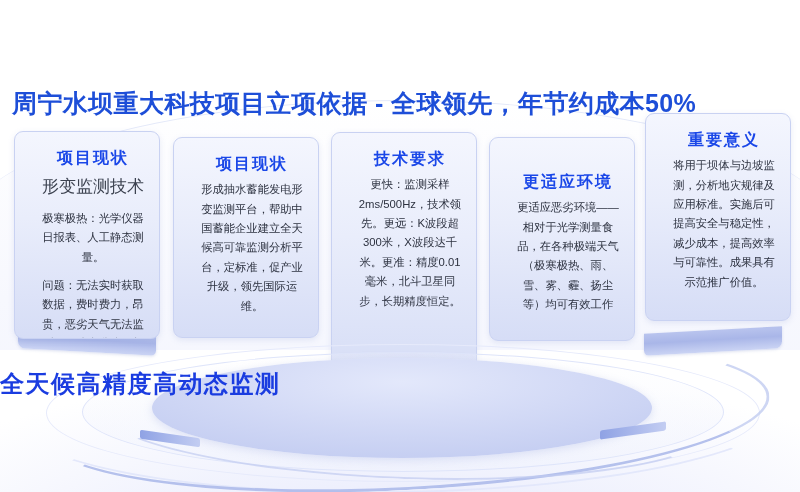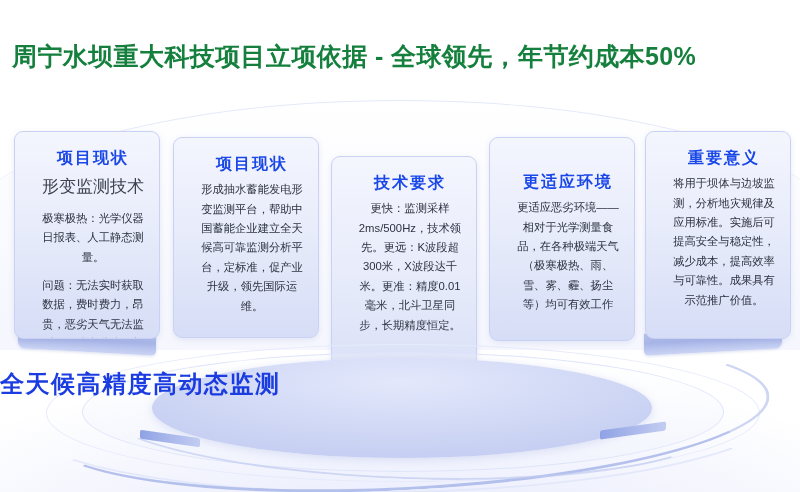--- a/index.html
+++ b/index.html
@@ -136,56 +136,56 @@
 <body>
 
 <div id="stage">
 
   <div class="bg-wash"></div>
 
   <div class="arch">
     <div class="arch-inner"></div>
   </div>
 
-  <div class="title" style="color: #15803d;">周宁水坝重大科技项目立项依据 - 全球领先，年节约成本50%</div>
+  <div class="title" style="color: #1d4ed8; margin-top: 47px;">周宁水坝重大科技项目立项依据 - 全球领先，年节约成本50%</div>
 
   <div class="plinth left" style="left:18px;  top:330px; width:138px;"></div>
   <div class="plinth right" style="left:644px; top:330px; width:138px;"></div>
 
   <div class="card" style="left:14px; top:131px; width:146px; height:208px;">
     <div class="c-head" style="color:#1A47E8;">项目现状</div>
     <div class="c-sub">形变监测技术</div>
     <div class="c-body">
       <p>极寒极热：光学仪器日报表、人工静态测量。</p>
       <p>问题：无法实时获取数据，费时费力，昂贵，恶劣天气无法监测，无法支撑防汛与企业安全。</p>
     </div>
   </div>
 
   <div class="card" style="left:173px; top:137px; width:146px; height:201px;">
     <div class="c-head" style="color:#1A47E8;">项目现状</div>
     <div class="c-body" style="margin-top:2px;">
       <p>形成抽水蓄能发电形变监测平台，帮助中国蓄能企业建立全天候高可靠监测分析平台，定标准，促产业升级，领先国际运维。</p>
     </div>
   </div>
 
-  <div class="card" style="left:331px; top:156px; width:146px; height:248px;">
+  <div class="card" style="left:331px; top:132px; width:146px; height:248px;">
     <div class="c-head" style="color:#1A47E8;">技术要求</div>
     <div class="c-body" style="margin-top:2px;">
       <p>更快：监测采样2ms/500Hz，技术领先。更远：K波段超300米，X波段达千米。更准：精度0.01毫米，北斗卫星同步，长期精度恒定。</p>
     </div>
   </div>
 
   <div class="card" style="left:489px; top:137px; width:146px; height:204px;">
     <div class="c-head" style="color:#1A47E8;margin-top:22px;">更适应环境</div>
     <div class="c-body" style="margin-top:2px;">
       <p>更适应恶劣环境——相对于光学测量食品，在各种极端天气（极寒极热、雨、雪、雾、霾、扬尘等）均可有效工作</p>
     </div>
   </div>
 
-  <div class="card" style="left:645px; top:131px; width:146px; height:208px;">
+  <div class="card" style="left:645px; top:113px; width:146px; height:208px;">
     <div class="c-head" style="color:#1A47E8;">重要意义</div>
     <div class="c-body" style="margin-top:2px;">
       <p>将用于坝体与边坡监测，分析地灾规律及应用标准。实施后可提高安全与稳定性，减少成本，提高效率与可靠性。成果具有示范推广价值。</p>
     </div>
   </div>
 
   <div class="oval-wrap">
     <div class="oval ring-outer"></div>
     <div class="arc-accent arc-c"></div>
     <div class="oval ring-mid"></div>

